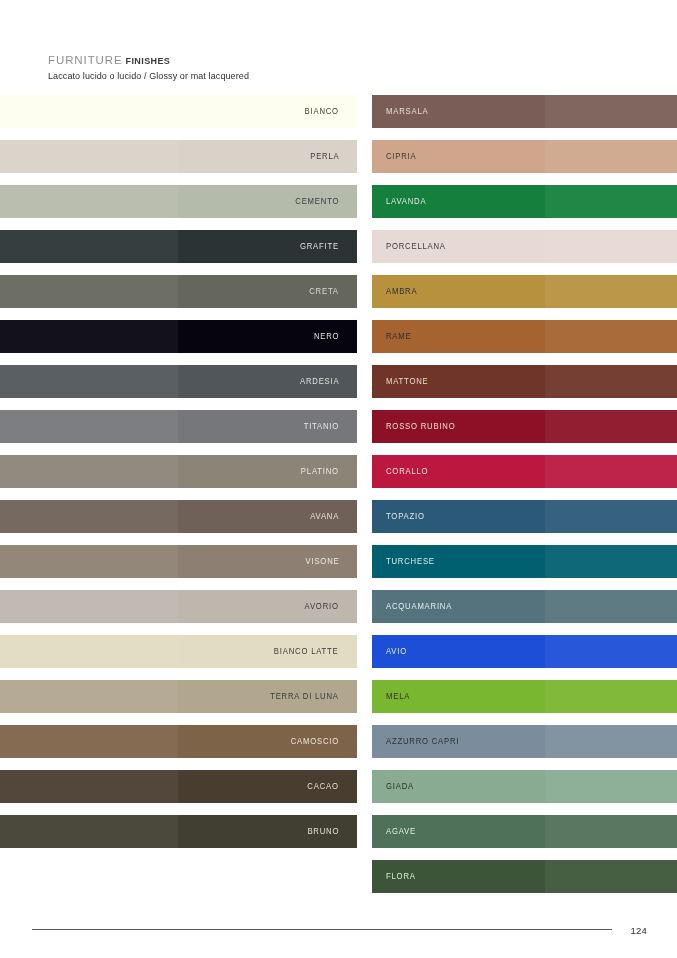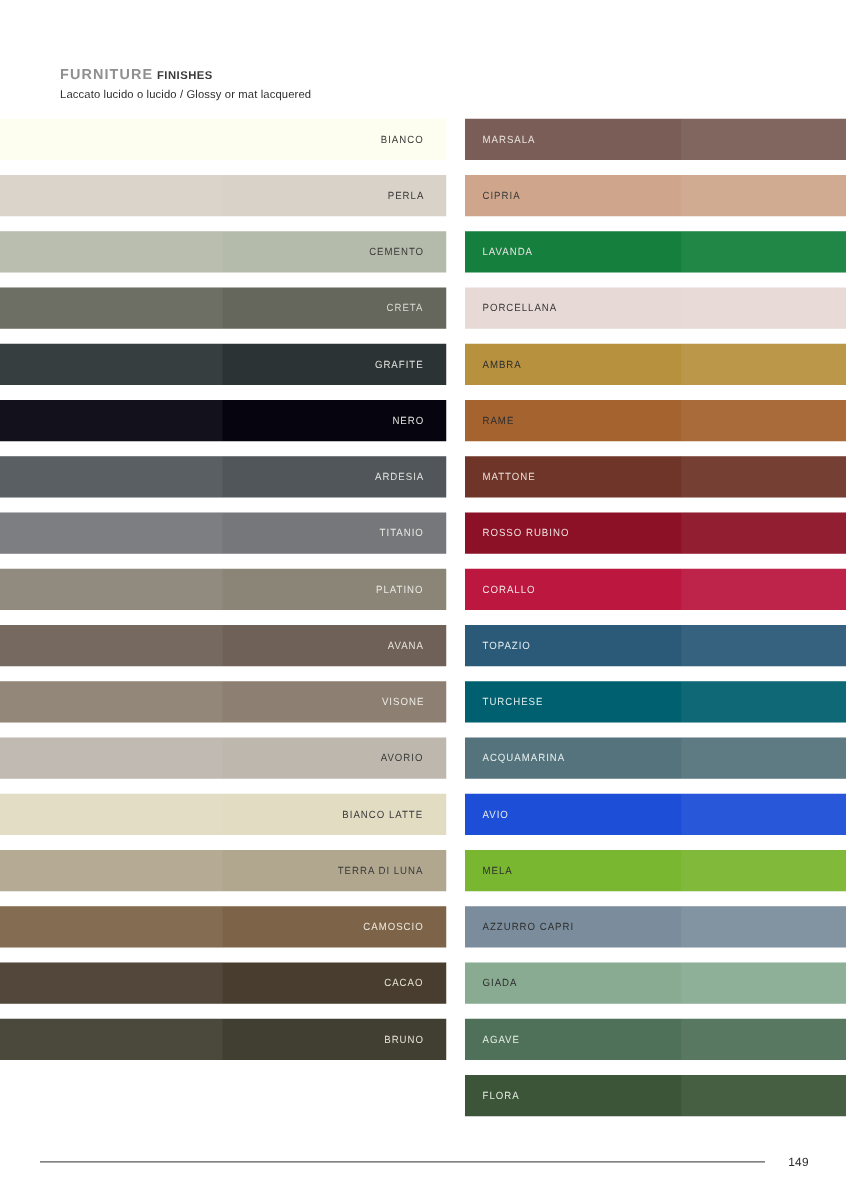--- a/index.html
+++ b/index.html
@@ -28,21 +28,21 @@
     left: 48px;
     top: 54px;
   }
   .header-title {
     font-size: 11.5px;
     letter-spacing: 0.9px;
     line-height: 13px;
     white-space: nowrap;
   }
   .header-title .t-main {
-    font-weight: bold;
+    font-weight: normal;
     color: #8f8f8f;
   }
   .header-title .t-sub {
     font-weight: bold;
     color: #3b3b3b;
     font-size: 9px;
     letter-spacing: 0.4px;
     margin-left: 3px;
   }
   .header-sub {
@@ -168,25 +168,25 @@
       <div class="col col-left" id="col-left">
           <div class="swatch" style="background: rgb(253, 253, 240);">
             <span class="swatch-label" style="color: rgb(58, 58, 58);">BIANCO</span>
           </div>
           <div class="swatch" style="background: rgb(216, 210, 200);">
             <span class="swatch-label" style="color: rgb(58, 58, 58);">PERLA</span>
           </div>
           <div class="swatch" style="background: rgb(181, 187, 171);">
             <span class="swatch-label" style="color: rgb(58, 58, 58);">CEMENTO</span>
           </div>
+          <div class="swatch" style="background: rgb(43, 51, 53);">
+            <span class="swatch-label" style="color: rgb(226, 226, 221);">GRAFITE</span>
+          </div>
           <div class="swatch" style="background: rgb(102, 103, 92);">
             <span class="swatch-label" style="color: rgb(216, 216, 210);">CRETA</span>
-          </div>
-          <div class="swatch" style="background: rgb(43, 51, 53);">
-            <span class="swatch-label" style="color: rgb(226, 226, 221);">GRAFITE</span>
           </div>
           <div class="swatch" style="background: rgb(6, 4, 15);">
             <span class="swatch-label" style="color: rgb(226, 226, 221);">NERO</span>
           </div>
           <div class="swatch" style="background: rgb(81, 86, 90);">
             <span class="swatch-label" style="color: rgb(226, 226, 221);">ARDESIA</span>
           </div>
           <div class="swatch" style="background: rgb(117, 119, 122);">
             <span class="swatch-label" style="color: rgb(232, 232, 228);">TITANIO</span>
           </div>
@@ -272,16 +272,16 @@
           </div>
           <div class="swatch" style="background: rgb(60, 85, 56);">
             <span class="swatch-label" style="color: rgb(226, 235, 224);">FLORA</span>
           </div>
         </div>
     </div>
   </div>
 
   <div class="footer">
     <div class="footer-rule"></div>
-    <div class="footer-page">149</div>
+    <div class="footer-page">124</div>
   </div>
 
 </div>
 
 </body></html>

